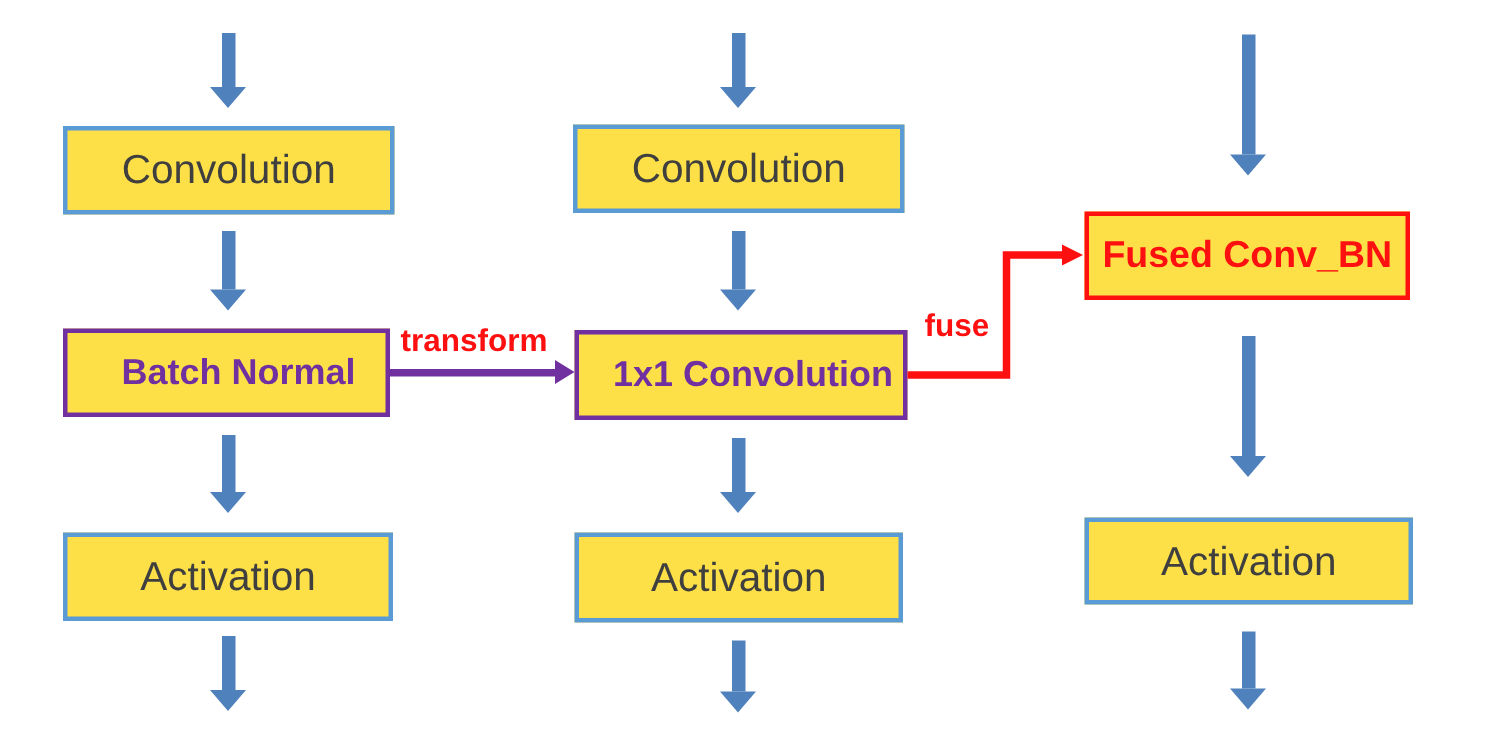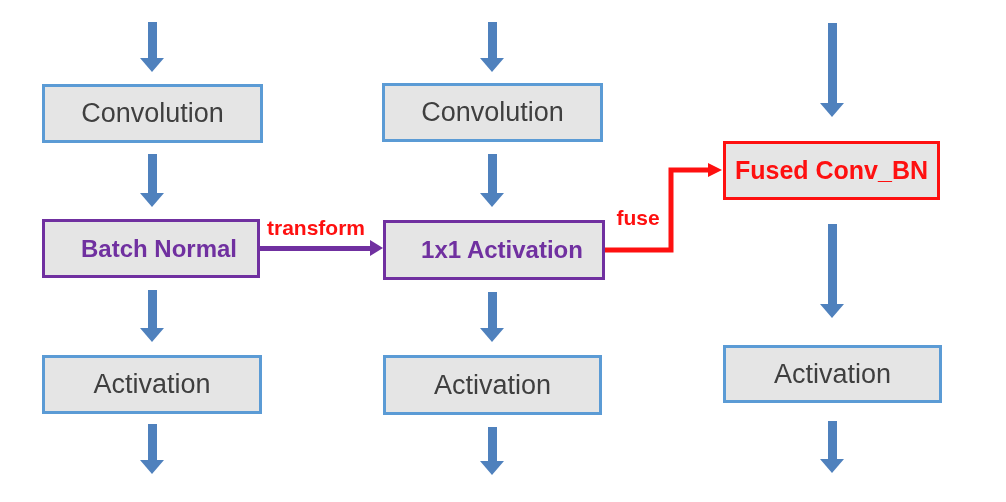--- a/index.html
+++ b/index.html
@@ -19,21 +19,21 @@
     position: relative;
     width: 1006px;
     height: 502px;
     background: var(--bg);
     overflow: hidden;
   }
   
   .node {
     position: absolute;
     box-sizing: border-box;
-    background: #e5e5e5;
+    background: #fde047;
     display: flex;
     align-items: center;
     justify-content: center;
     white-space: nowrap;
   }
   .node.blue {
     border: 3px solid var(--box-blue-border);
     color: var(--node-text);
     font-size: 27px;
     font-weight: 400;
@@ -128,21 +128,21 @@
 
   <div class="varrow" style="left:480px; top:22px; height:50px;">
     <div class="shaft"></div>
     <div class="head"></div>
   </div>
   <div class="node blue" style="left:382px; top:83px; width:221px; height:59px;">Convolution</div>
   <div class="varrow" style="left:480px; top:154px; height:53px;">
     <div class="shaft"></div>
     <div class="head"></div>
   </div>
-  <div class="node purple" style="left:383px; top:220px; width:222px; height:60px;">1x1 Activation</div>
+  <div class="node purple" style="left:383px; top:220px; width:222px; height:60px;">1x1 Convolution</div>
   <div class="varrow" style="left:480px; top:292px; height:50px;">
     <div class="shaft"></div>
     <div class="head"></div>
   </div>
   <div class="node blue" style="left:383px; top:355px; width:219px; height:60px;">Activation</div>
   <div class="varrow" style="left:480px; top:427px; height:48px;">
     <div class="shaft"></div>
     <div class="head"></div>
   </div>
 

